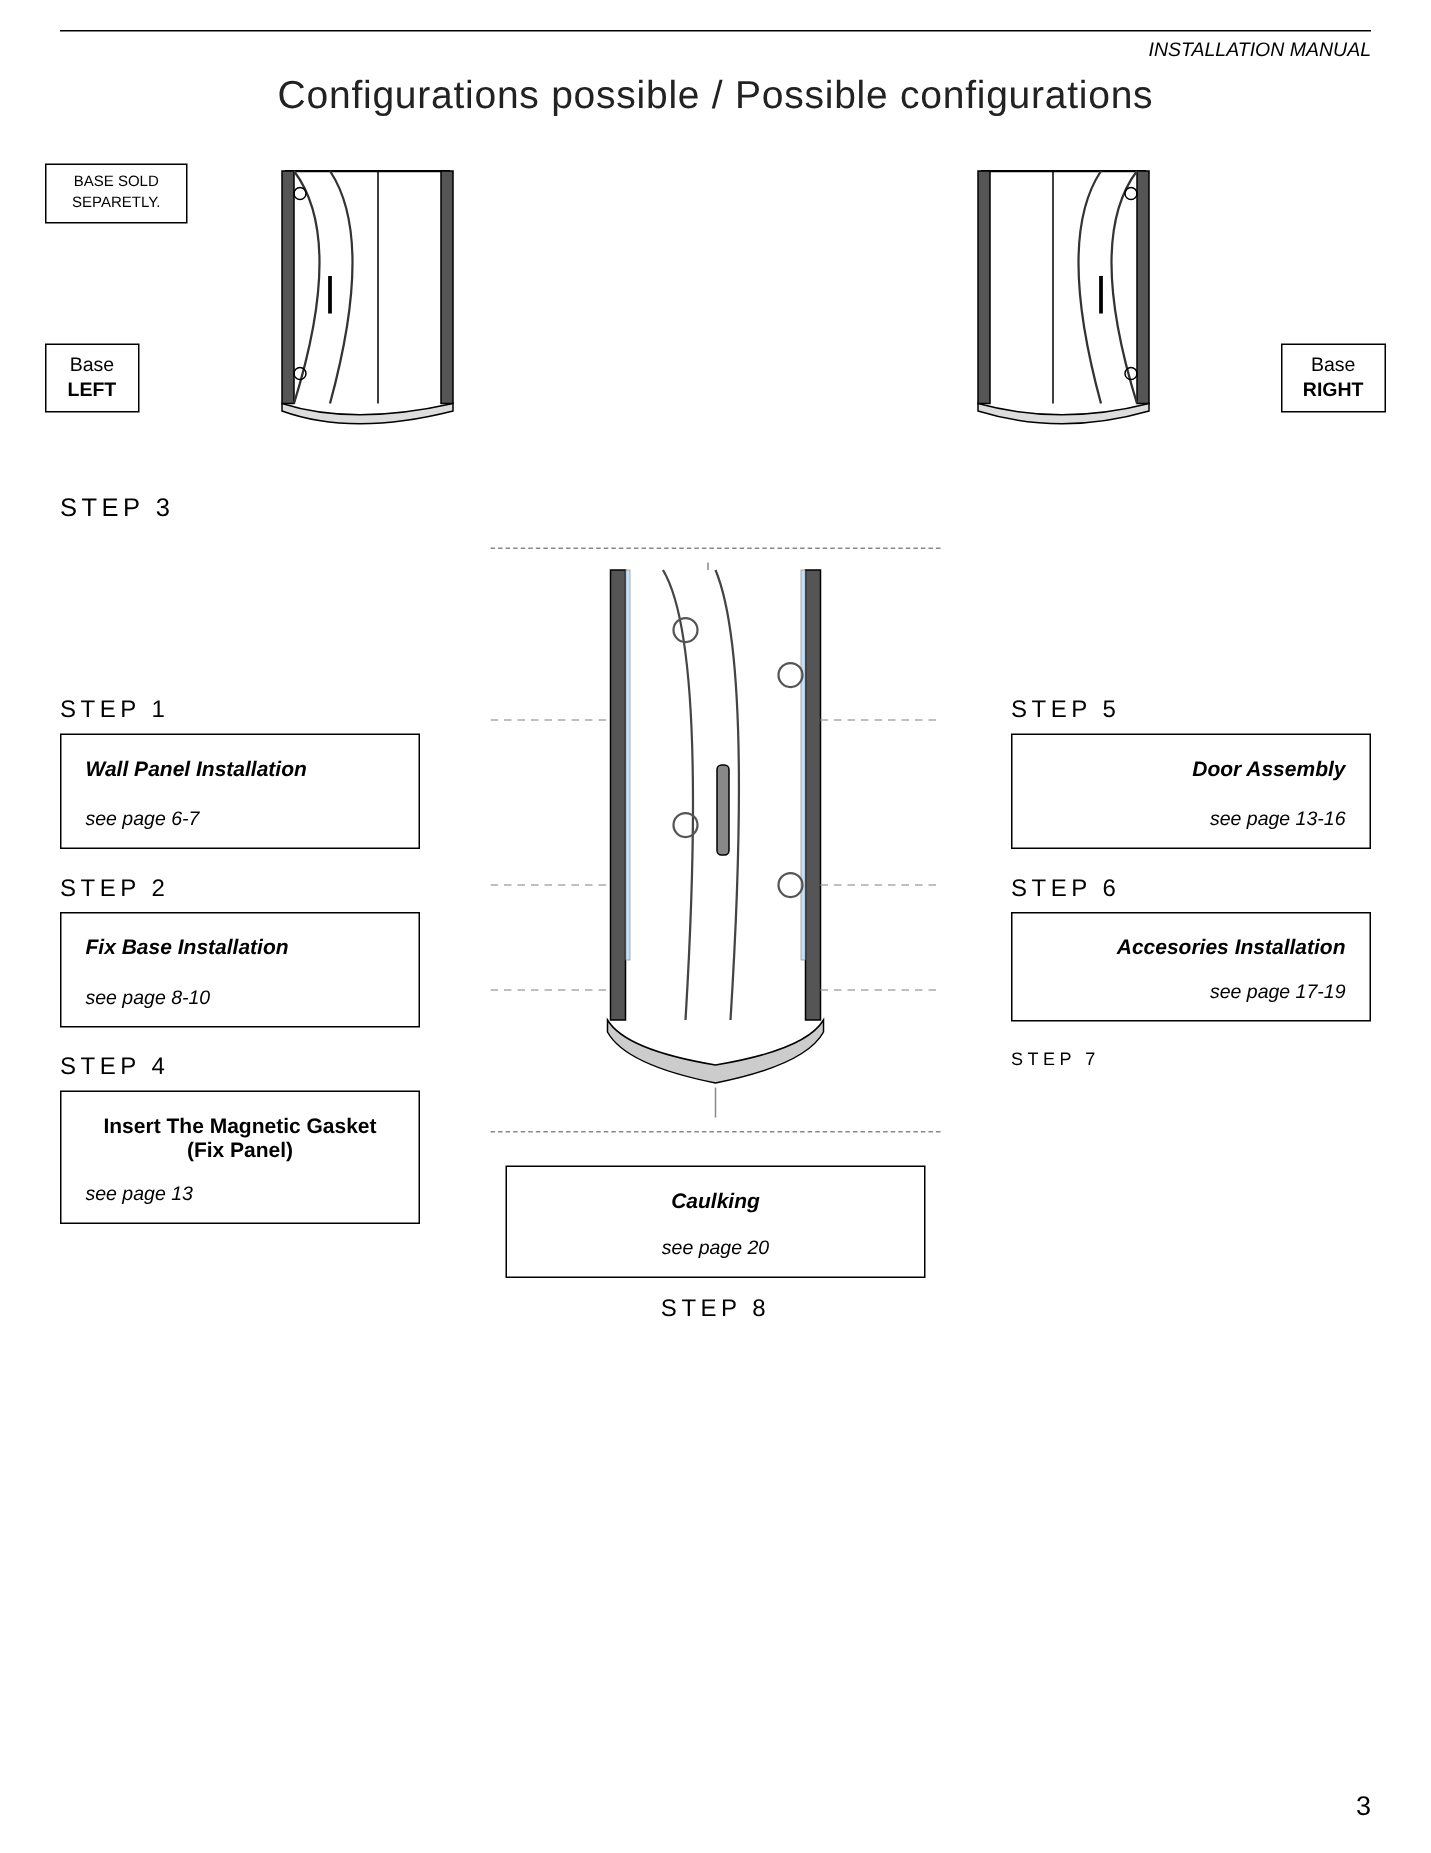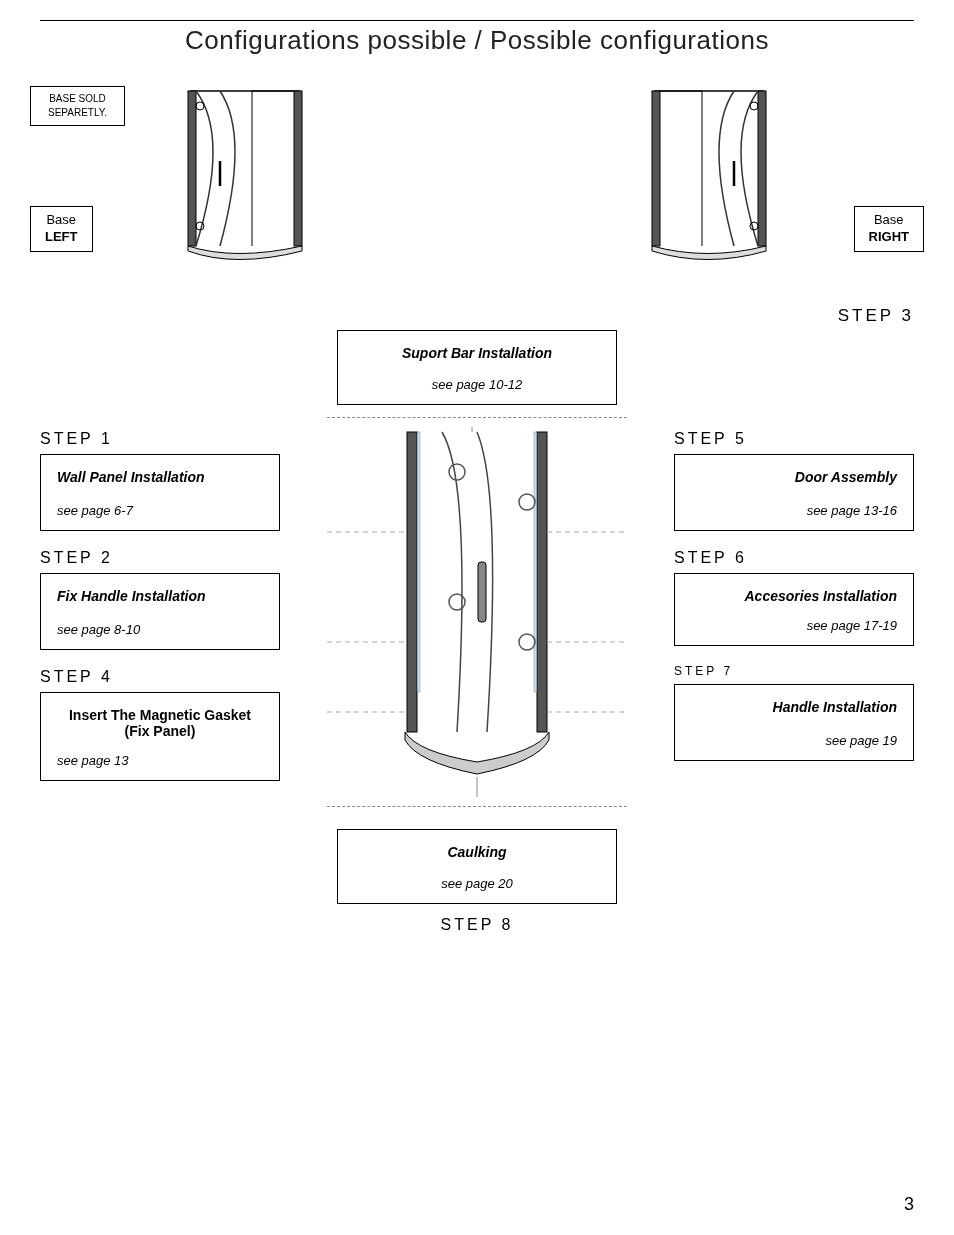--- a/index.html
+++ b/index.html
@@ -62,20 +62,23 @@
       right: 40px;
       font-size: 18px;
     }
   </style>
 </head>
 <body>
 
 <div class="page">
 
   <div class="header-line"></div>
+  <div class="header-row">
+    <span class="installation-manual">INSTALLATION MANUAL</span>
+  </div>
 
   <div class="main-title">Configurations possible   /  Possible  configurations</div>
 
   <div style="position:relative; height:210px; margin-bottom: 20px;">
 
     <div style="position:absolute; left:100px; top:0;">
       
       <div style="border:1px solid #000; padding:5px 8px; font-size:10px; text-align:center; position:absolute; left:-110px; top:10px; width:95px; line-height:1.4;">
         <span>BASE SOLD</span><br>
         <span>SEPARETLY.</span>
@@ -129,54 +132,50 @@
         <circle cx="130" cy="30" r="4" stroke="#000" stroke-width="1" fill="none"></circle>
         <circle cx="130" cy="150" r="4" stroke="#000" stroke-width="1" fill="none"></circle>
       </svg>
     </div>
 
   </div>
 
 
   <div style="position:relative;">
 
-    <div style="text-align:right; font-size:17px; letter-spacing:3px; margin-bottom:4px;">STEP  3</div>
+    <div style="text-align:left; font-size:17px; letter-spacing:3px; margin-bottom:16px;">STEP  3</div>
 
     <div style="display:flex; width:100%; gap:10px;">
 
       <div style="width:240px; flex-shrink:0;">
 
         <div style="height:100px; visibility:hidden;"></div>
 
         <div style="font-size:16px; letter-spacing:3px; margin-bottom:6px;">STEP  1</div>
         <div style="border:1px solid #000; padding:14px 16px 12px 16px; margin-bottom:18px;">
           <div style="font-weight:bold; font-style:italic; font-size:14px; margin-bottom:18px;">Wall Panel Installation</div>
           <div style="font-style:italic; font-size:13px;">see page 6-7</div>
         </div>
 
         <div style="font-size:16px; letter-spacing:3px; margin-bottom:6px;">STEP  2</div>
         <div style="border:1px solid #000; padding:14px 16px 12px 16px; margin-bottom:18px;">
-          <div style="font-weight:bold; font-style:italic; font-size:14px; margin-bottom:18px;">Fix Handle Installation</div>
+          <div style="font-weight:bold; font-style:italic; font-size:14px; margin-bottom:18px;">Fix Base Installation</div>
           <div style="font-style:italic; font-size:13px;">see page 8-10</div>
         </div>
 
         <div style="font-size:16px; letter-spacing:3px; margin-bottom:6px;">STEP  4</div>
         <div style="border:1px solid #000; padding:14px 16px 12px 16px; margin-bottom:18px;">
           <div style="font-weight:bold; font-size:14px; margin-bottom:14px; text-align:center;">Insert The Magnetic Gasket (Fix Panel)</div>
           <div style="font-style:italic; font-size:13px;">see page 13</div>
         </div>
 
       </div>
 
       <div style="flex:1; display:flex; flex-direction:column; align-items:center; min-width:0;">
 
-        <div style="border:1px solid #000; padding:14px 20px 12px 20px; text-align:center; width:280px; margin-bottom:12px;">
-          <div style="font-weight:bold; font-style:italic; font-size:14px; margin-bottom:16px;">Suport Bar Installation</div>
-          <div style="font-style:italic; font-size:13px;">see page 10-12</div>
-        </div>
 
         <div style="border-top:1px dashed #888; width:80%; margin-bottom:4px;"></div>
 
         <svg width="300" height="380" viewBox="0 0 300 380">
 
           <rect x="80" y="10" width="10" height="300" fill="#555" stroke="#000" stroke-width="1"></rect>
 
           <rect x="210" y="10" width="10" height="300" fill="#555" stroke="#000" stroke-width="1"></rect>
 
           <rect x="90" y="10" width="3" height="260" fill="#aad4f5" stroke="#666" stroke-width="0.5" opacity="0.7"></rect>
@@ -230,24 +229,20 @@
           <div style="font-style:italic; font-size:13px; text-align:right;">see page 13-16</div>
         </div>
 
         <div style="font-size:16px; letter-spacing:3px; margin-bottom:6px;">STEP  6</div>
         <div style="border:1px solid #000; padding:14px 16px 12px 16px; margin-bottom:18px;">
           <div style="font-weight:bold; font-style:italic; font-size:14px; text-align:right; margin-bottom:14px;">Accesories Installation</div>
           <div style="font-style:italic; font-size:13px; text-align:right;">see page 17-19</div>
         </div>
 
         <div style="font-size:12px; letter-spacing:3px; margin-bottom:6px;">STEP  7</div>
-        <div style="border:1px solid #000; padding:14px 16px 12px 16px; margin-bottom:18px;">
-          <div style="font-weight:bold; font-style:italic; font-size:14px; text-align:right; margin-bottom:18px;">Handle Installation</div>
-          <div style="font-style:italic; font-size:13px; text-align:right;">see page 19</div>
-        </div>
 
       </div>
 
     </div>
   </div>
 
   <div class="page-number">3</div>
 
 </div>
 

